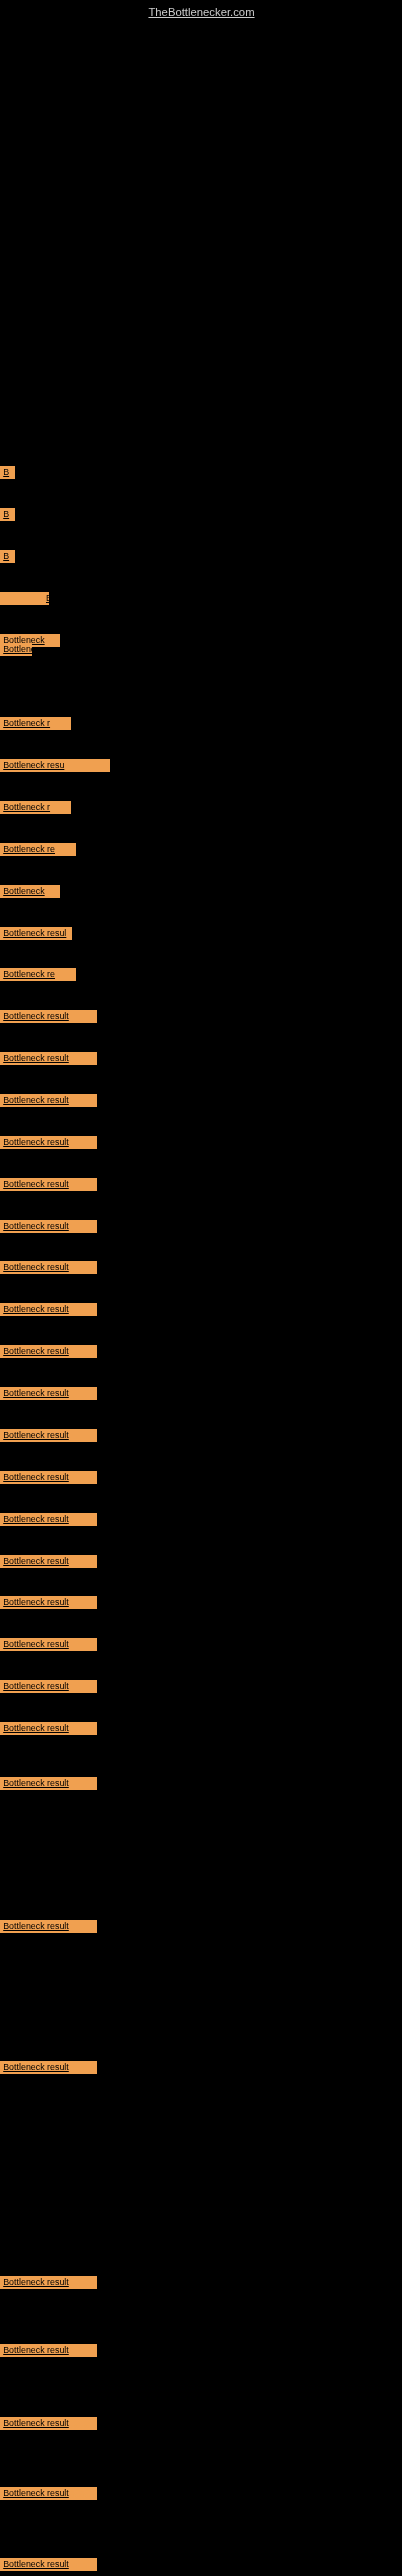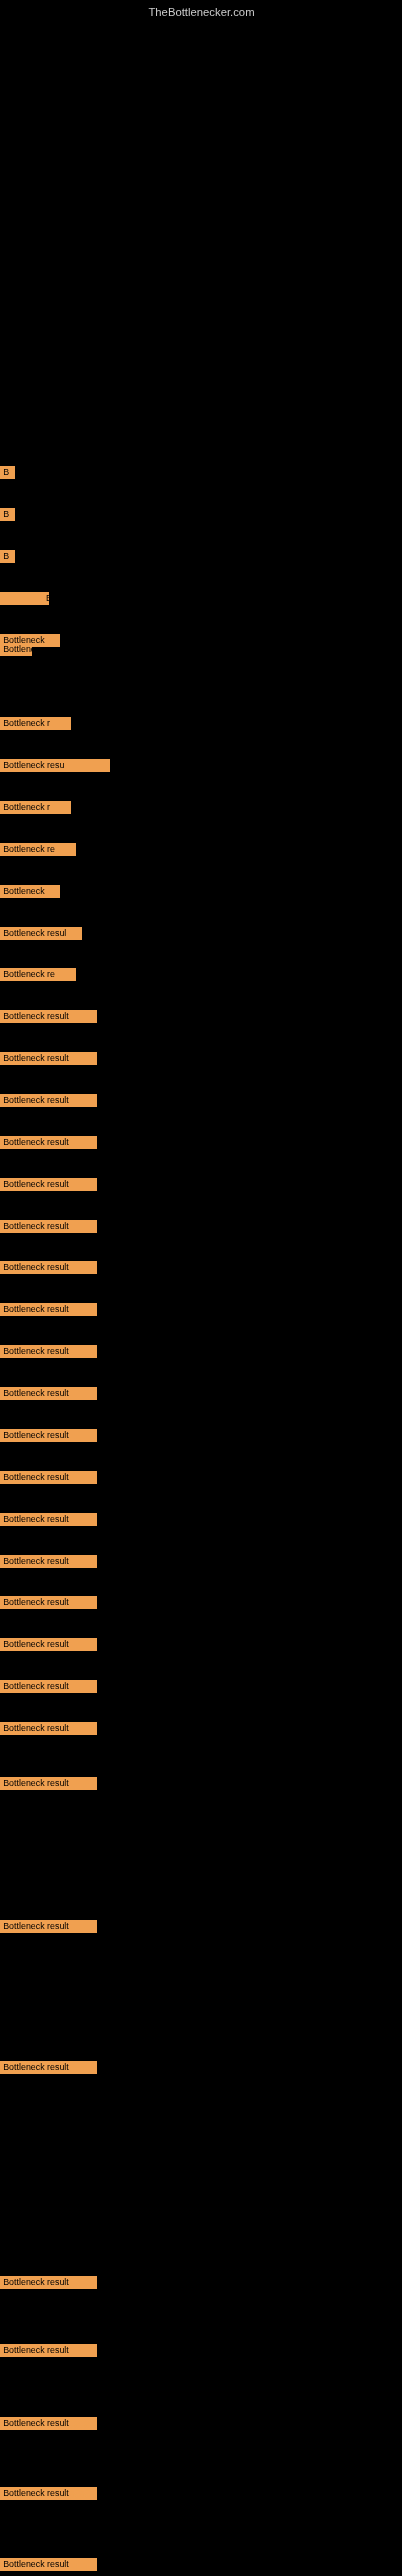--- a/index.html
+++ b/index.html
@@ -1,18 +1,19 @@
 <!DOCTYPE html>
 <html style="font-size:13px"><head>
   <meta charset="utf-8">
   <style>
     * {
       margin: 0;
       padding: 0;
       box-sizing: border-box;
+      text-decoration: underline;
     }
     body {
       background-color: #000;
       width: 403px;
       min-height: 2576px;
       font-family: Arial, sans-serif;
       position: relative;
     }
     .site-title {
       color: #ccc;
@@ -43,21 +44,21 @@
     <div class="bottleneck-label" style="top: 483px; width: 14.5px;">B</div>
     <div class="bottleneck-label" style="top: 525px; width: 14.5px;">B</div>
     <div class="bottleneck-label" style="top: 567px; width: 37px; padding-left: 46px;">Bottle</div>
     <div class="bottleneck-label" style="top: 609px; width: 60px;">Bottleneck</div>
     <div class="bottleneck-label" style="top: 618px; width: 32px;">Bottlene</div>
     <div class="bottleneck-label" style="top: 692px; width: 71px;">Bottleneck r</div>
     <div class="bottleneck-label" style="top: 734px; width: 110px;">Bottleneck resu</div>
     <div class="bottleneck-label" style="top: 776px; width: 71px;">Bottleneck r</div>
     <div class="bottleneck-label" style="top: 818px; width: 76px;">Bottleneck re</div>
     <div class="bottleneck-label" style="top: 860px; width: 60px;">Bottleneck</div>
-    <div class="bottleneck-label" style="top: 902px; width: 82px;">Bottleneck resul</div>
+    <div class="bottleneck-label" style="top: 902px; width: 72px;">Bottleneck resul</div>
     <div class="bottleneck-label" style="top: 943px; width: 76px;">Bottleneck re</div>
     <div class="bottleneck-label" style="top: 985px; width: 97px;">Bottleneck result</div>
     <div class="bottleneck-label" style="top: 1027px; width: 97px;">Bottleneck result</div>
     <div class="bottleneck-label" style="top: 1069px; width: 97px;">Bottleneck result</div>
     <div class="bottleneck-label" style="top: 1111px; width: 97px;">Bottleneck result</div>
     <div class="bottleneck-label" style="top: 1153px; width: 97px;">Bottleneck result</div>
     <div class="bottleneck-label" style="top: 1195px; width: 97px;">Bottleneck result</div>
     <div class="bottleneck-label" style="top: 1236px; width: 97px;">Bottleneck result</div>
     <div class="bottleneck-label" style="top: 1278px; width: 97px;">Bottleneck result</div>
     <div class="bottleneck-label" style="top: 1320px; width: 97px;">Bottleneck result</div>

